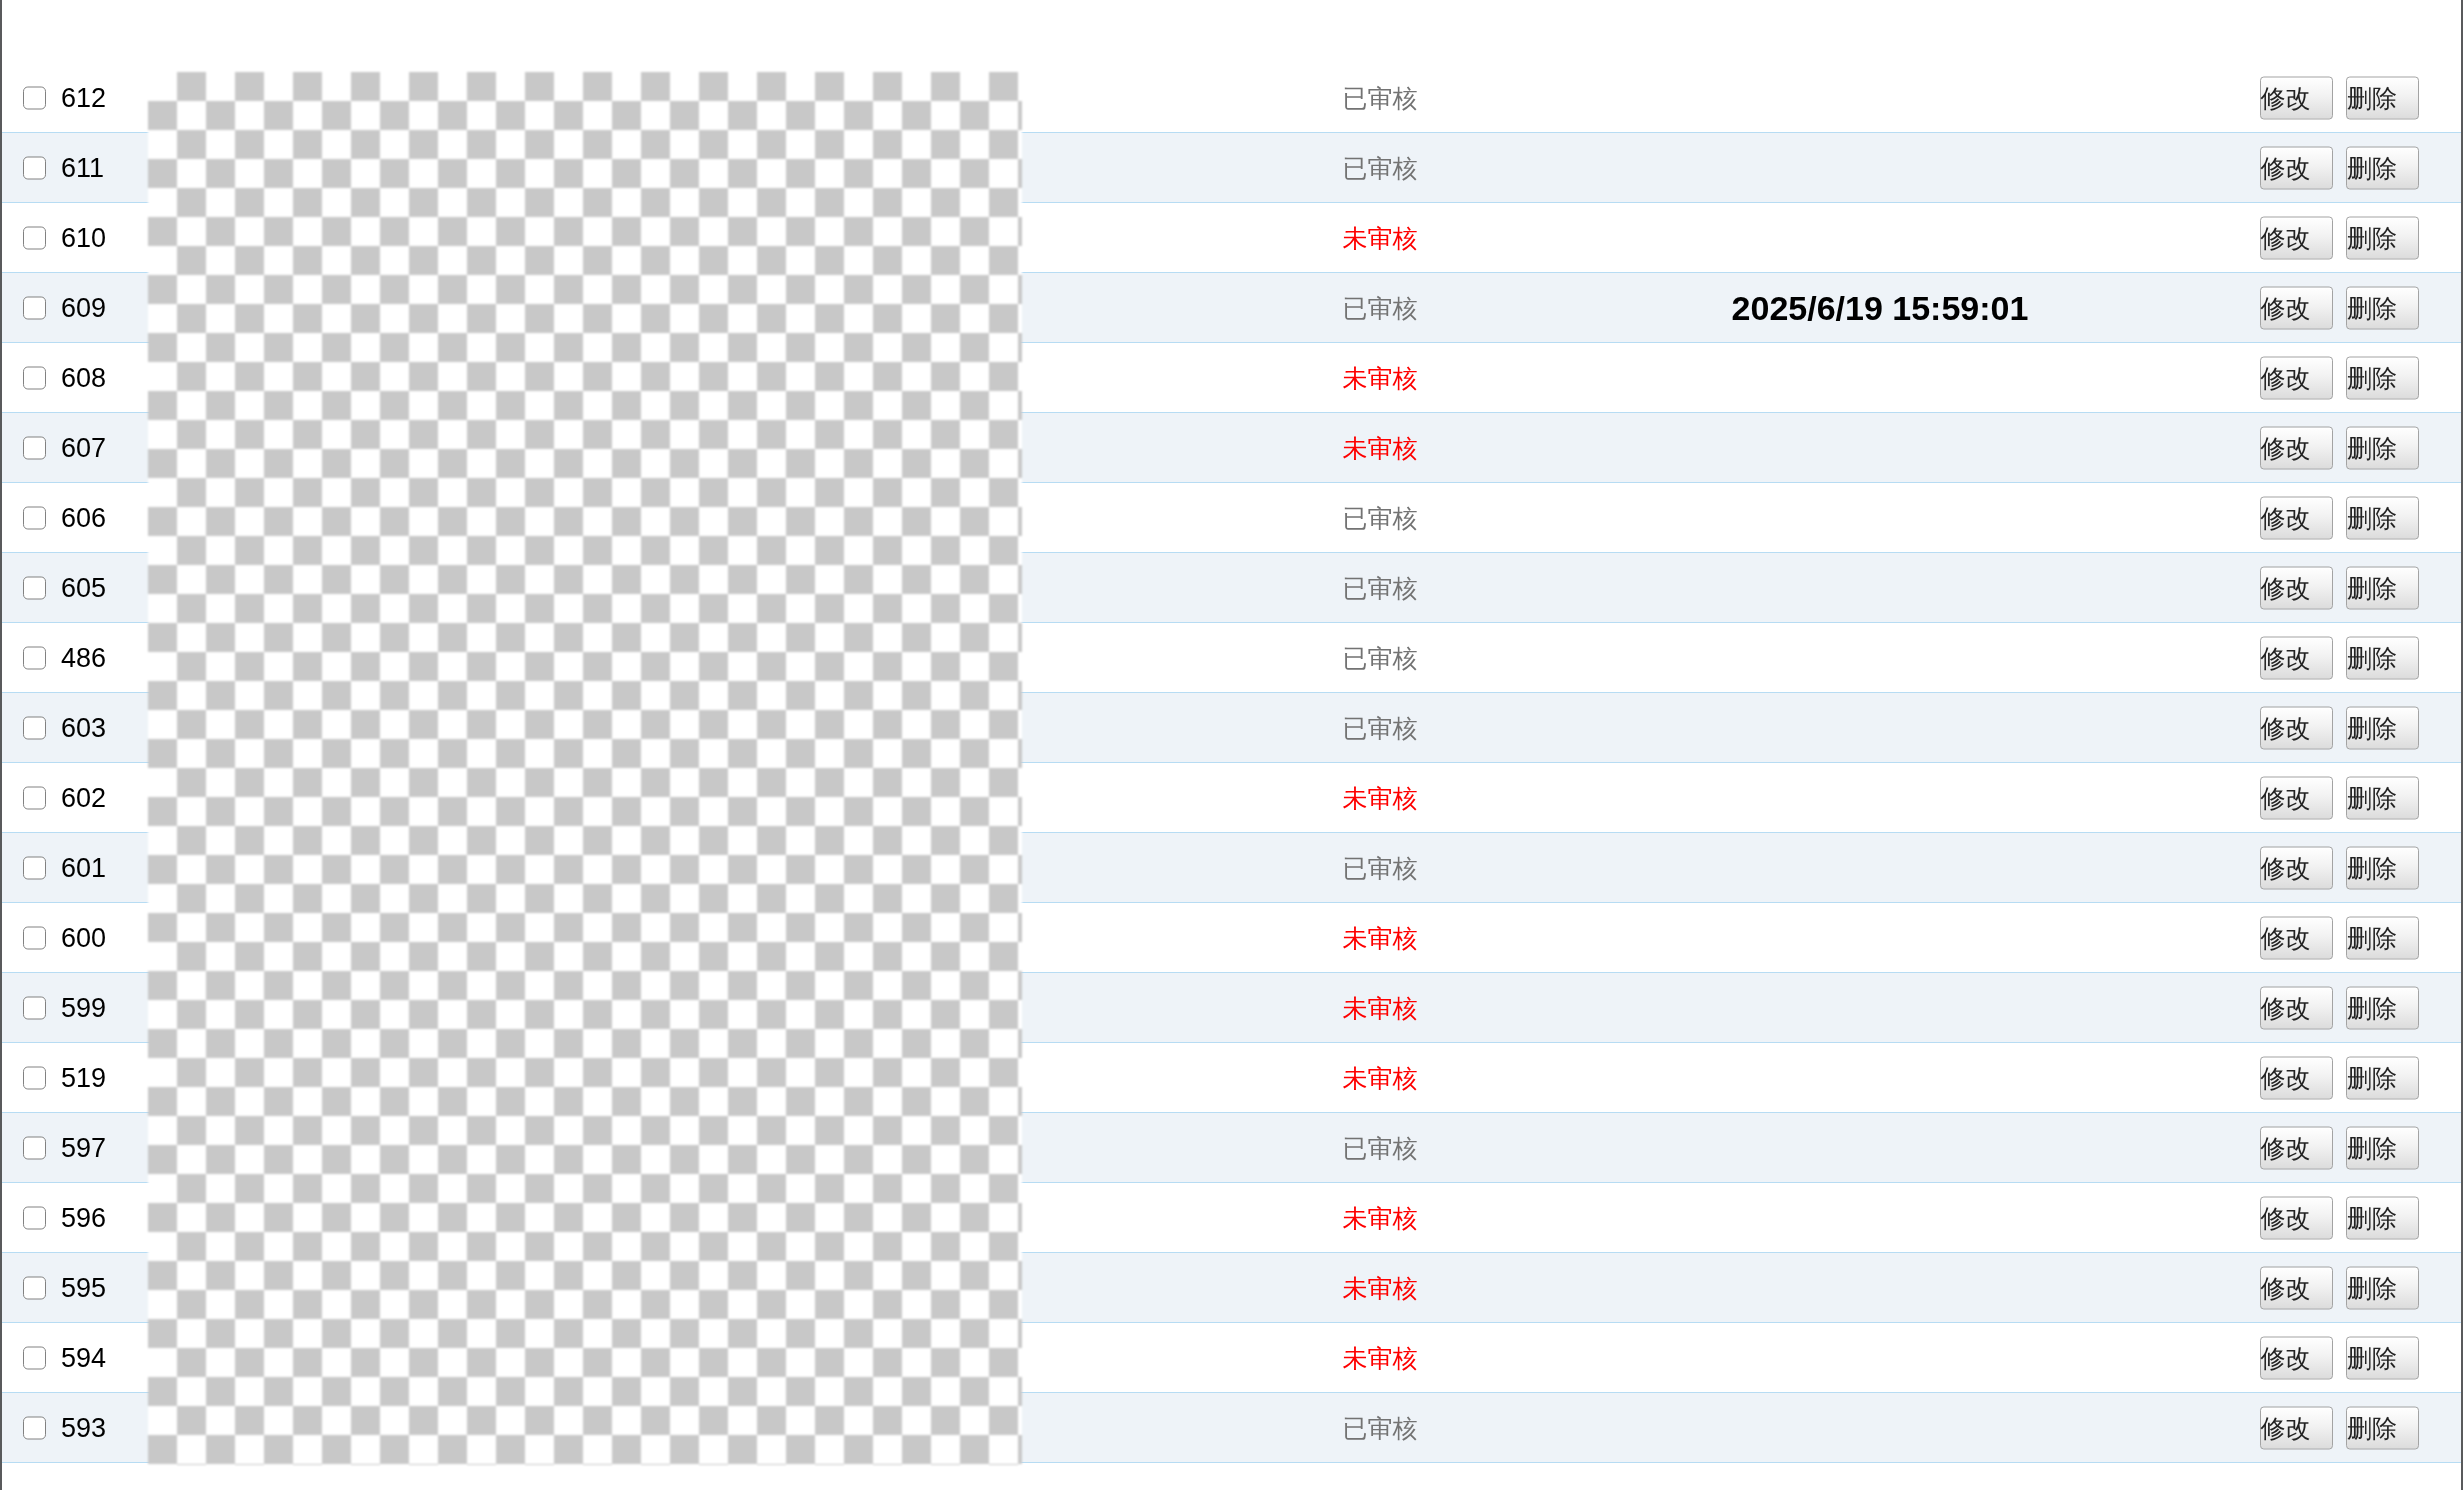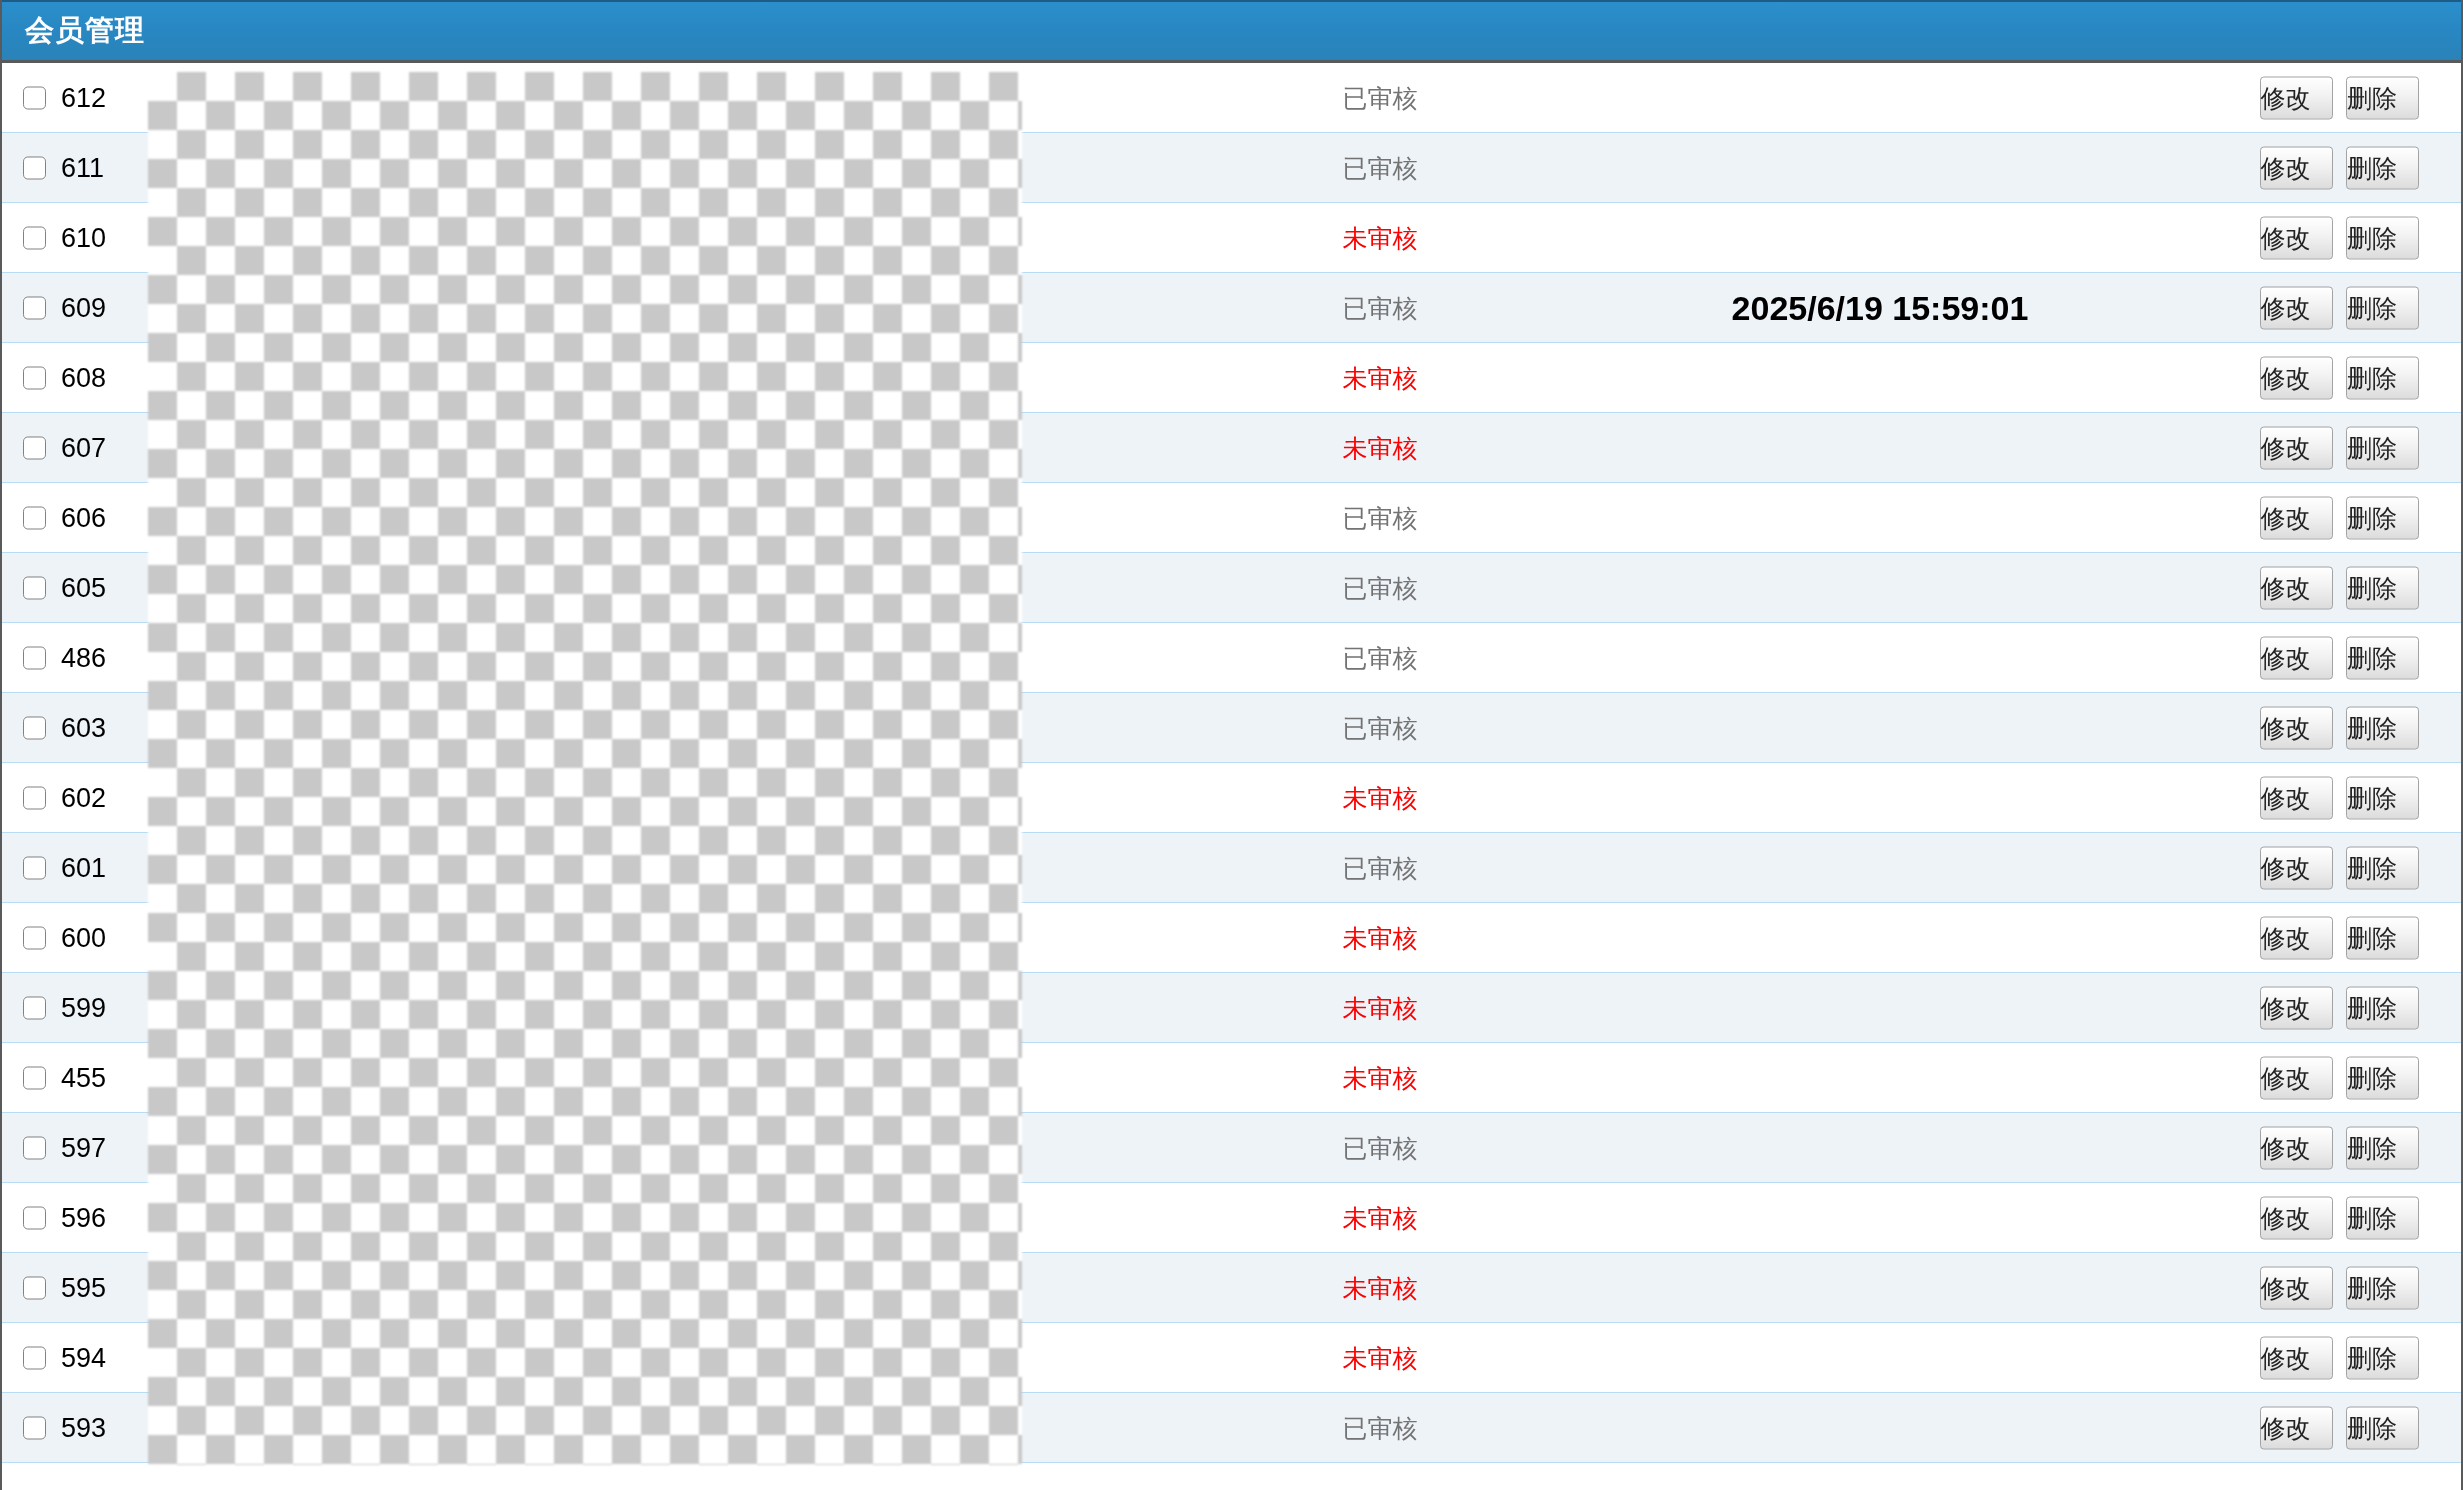--- a/index.html
+++ b/index.html
@@ -121,23 +121,20 @@
     background-position: 0 0, 29px 29px;
     background-size: 58px 58px;
     filter: blur(1px);
     pointer-events: none;
   }
 </style>
 </head>
 <body>
 
 <div class="app">
-  <header class="titlebar">
-    <span class="title">会员管理</span>
-  </header>
   <div class="rows" id="rows">
       <div class="row approved">
     <input type="checkbox" class="cb" style="">
     <span class="rid">612</span>
     <span class="status">已审核</span>
     <span class="time"></span>
     <span class="btns">
       <button class="btn">修改</button>
       <button class="btn">删除</button>
     </span>
@@ -267,21 +264,21 @@
     <span class="rid">599</span>
     <span class="status">未审核</span>
     <span class="time"></span>
     <span class="btns">
       <button class="btn">修改</button>
       <button class="btn">删除</button>
     </span>
   </div>
       <div class="row pending">
     <input type="checkbox" class="cb" style="">
-    <span class="rid">455</span>
+    <span class="rid">519</span>
     <span class="status">未审核</span>
     <span class="time"></span>
     <span class="btns">
       <button class="btn">修改</button>
       <button class="btn">删除</button>
     </span>
   </div>
       <div class="row approved">
     <input type="checkbox" class="cb" style="">
     <span class="rid">597</span>

